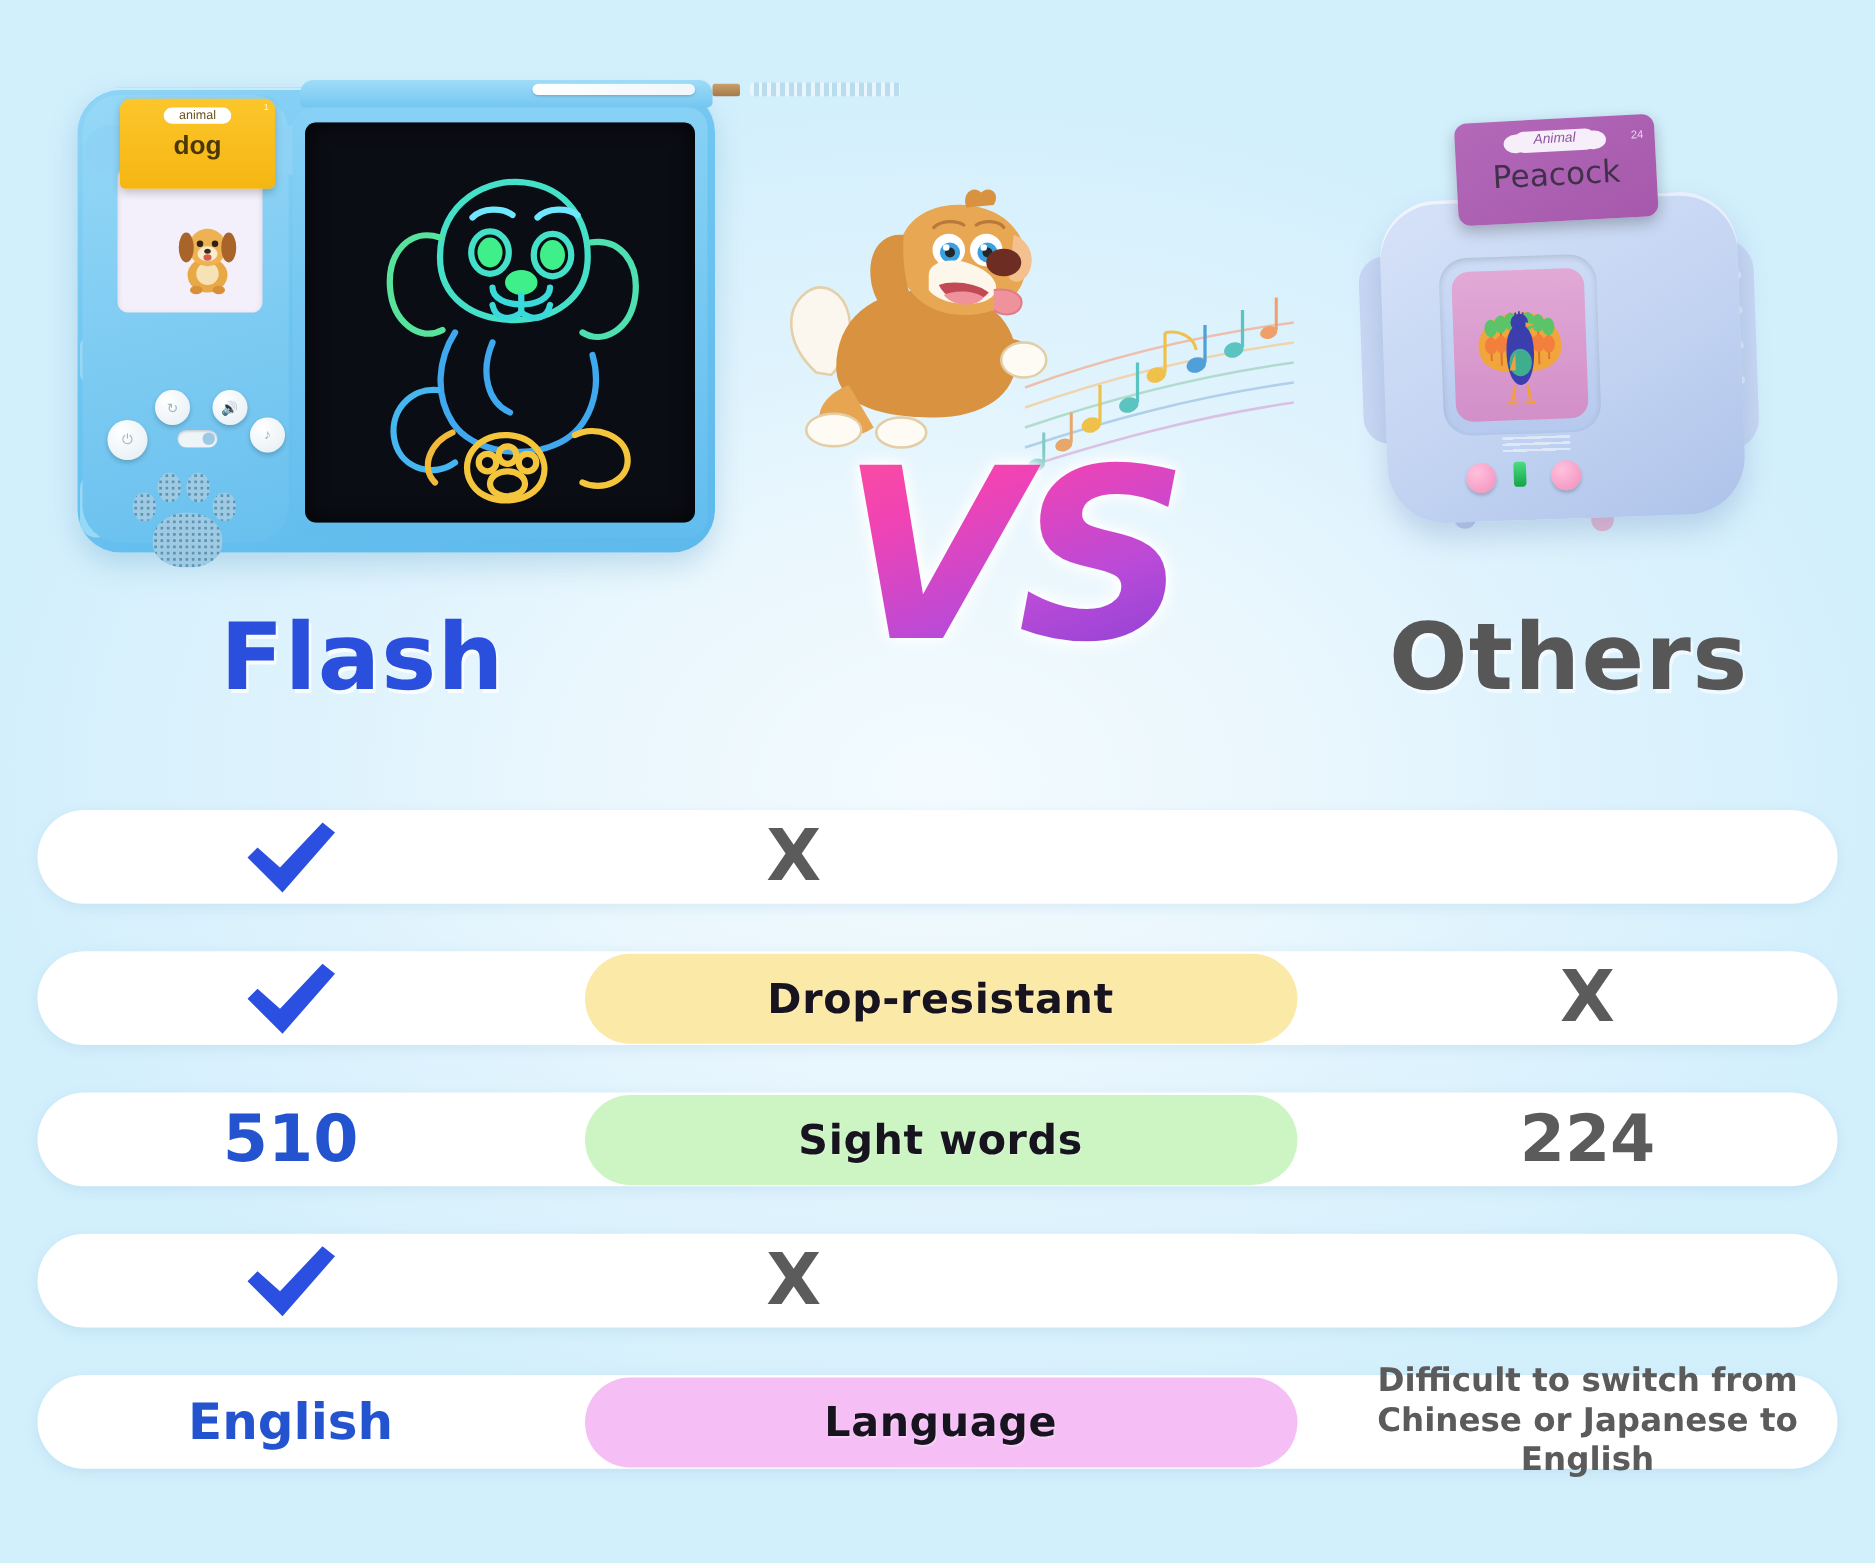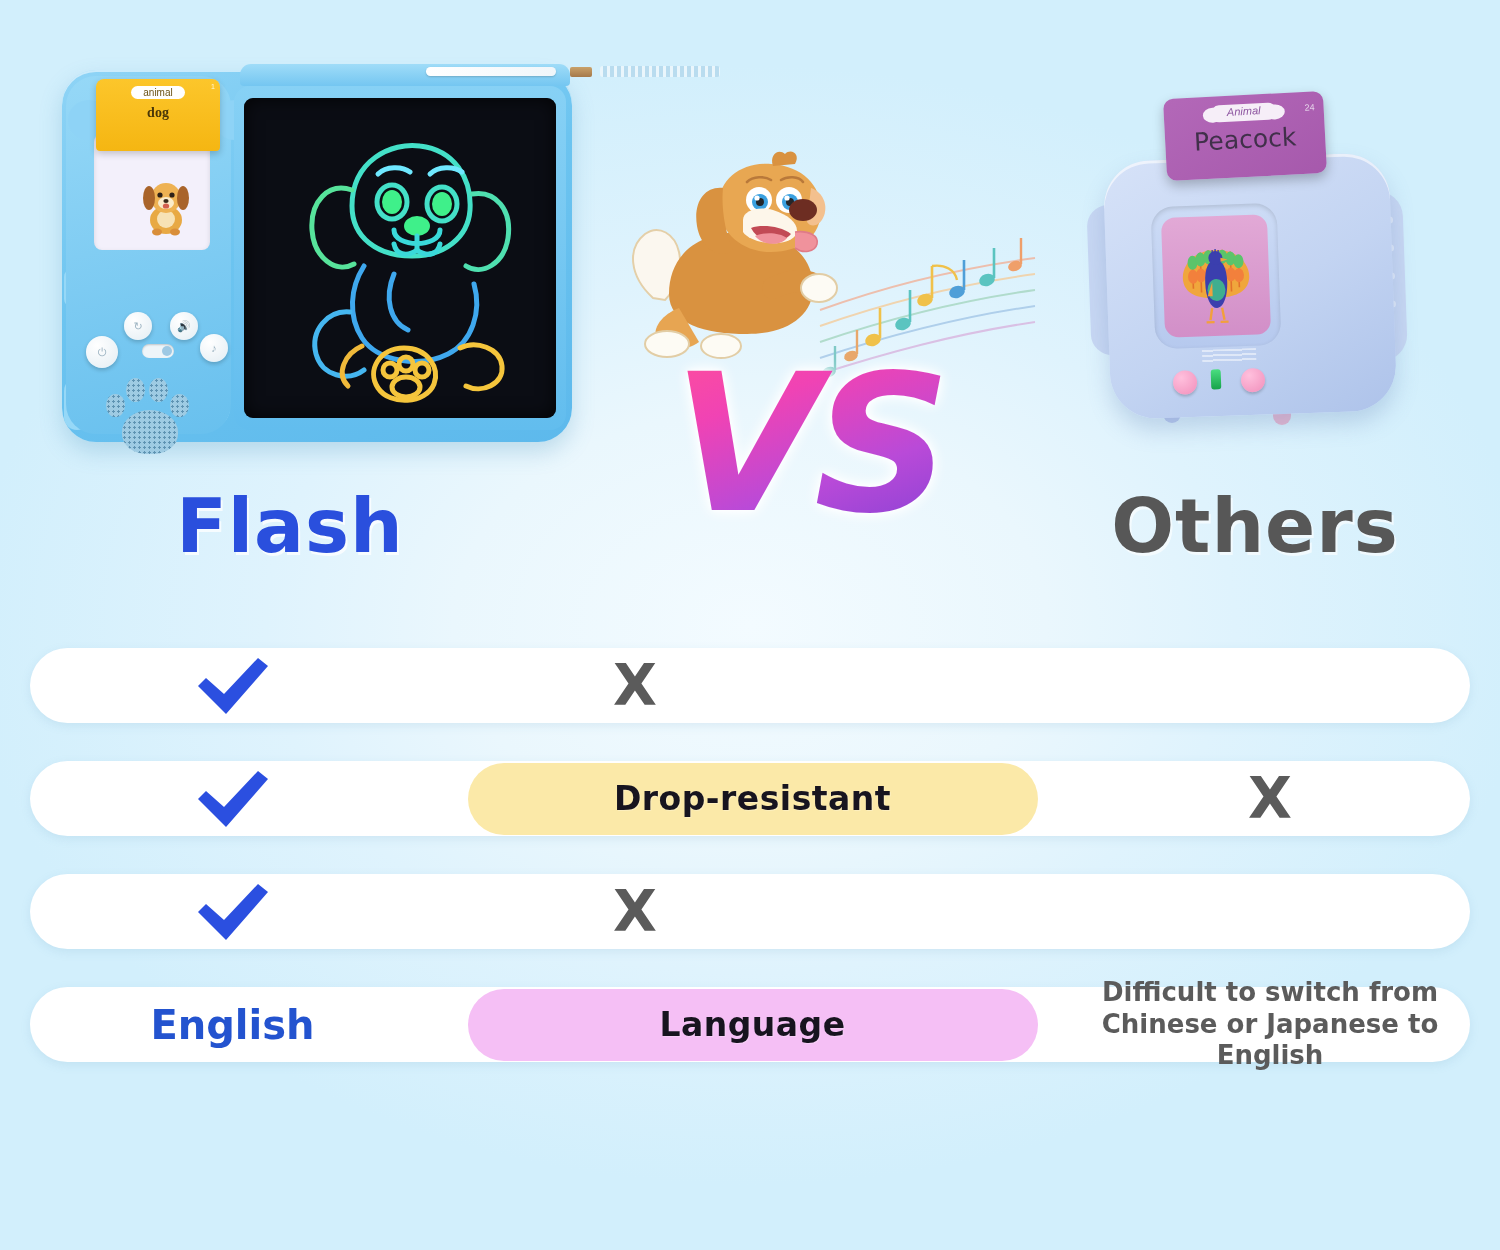--- a/index.html
+++ b/index.html
@@ -59,22 +59,22 @@
     background:linear-gradient(#fcc62b,#f5b612);
     border-radius:8px 8px 4px 4px;
     box-shadow:0 3px 7px rgba(0,0,0,.2);
     text-align:center;overflow:hidden;
   }
   .flash-card .tag{
     display:inline-block;margin-top:7px;padding:1px 12px;
     background:#fff;border-radius:9px;font-size:10px;color:#6b5317;
   }
   .flash-card .word{
-    margin-top:5px;font-size:14px;font-weight:bold;color:#4a3708;
-    font-family:Liberation Serif, serif;
+    margin-top:5px;font-size:21px;font-weight:bold;color:#4a3708;
+    font-family:Liberation Sans, sans-serif;
   }
   .flash-card .num{position:absolute;right:5px;top:4px;font-size:7px;color:#fff8d8;}
   .card-dog{position:absolute;left:44px;top:42px;width:56px;height:60px;}
   .toy-screen{
     position:absolute;left:182px;top:40px;width:312px;height:320px;
     background:#0b0d14;border-radius:9px;
     box-shadow:inset 0 0 18px rgba(0,0,0,.8);
   }
   .toy-screen-frame{
     position:absolute;left:172px;top:28px;width:332px;height:344px;
@@ -511,20 +511,31 @@
         </svg>
       </div>
       <div class="cell-feature">
         <div class="pill" style="background:#fbe9a8;">Drop-resistant</div>
       </div>
       <div class="cell-others">
         <span class="mark-x">X</span>
       </div>
     </div>
 
+    <div class="row">
+      <div class="cell-ours">
+        <span class="val-blue">510</span>
+      </div>
+      <div class="cell-feature">
+        <div class="pill" style="background:#cdf5c4;">Sight words</div>
+      </div>
+      <div class="cell-others">
+        <span class="val-gray">224</span>
+      </div>
+    </div>
 
     <div class="row">
       <div class="cell-ours">
         <svg class="mark-check" viewBox="0 0 78 60">
           <path d="M4 30 L12 22 L30 38 L64 2 L74 10 L32 58 Z" fill="#2b4fe0"></path>
         </svg>
       </div>
       <div class="cell-others">
         <span class="mark-x">X</span>
       </div>

